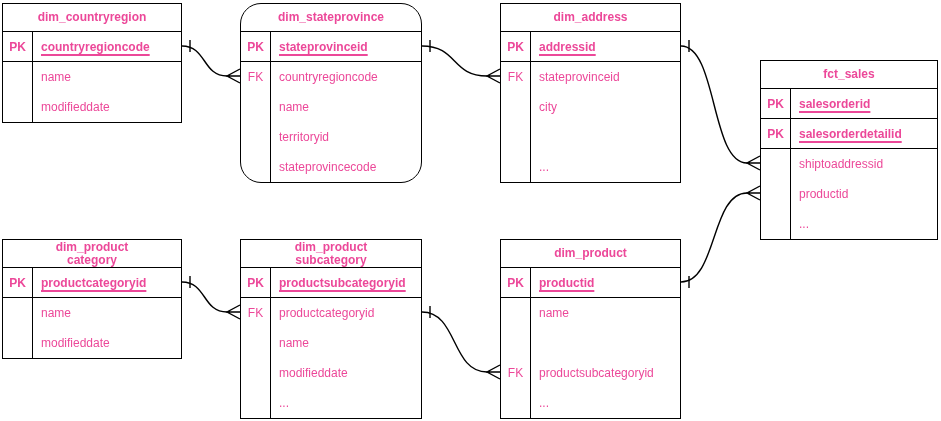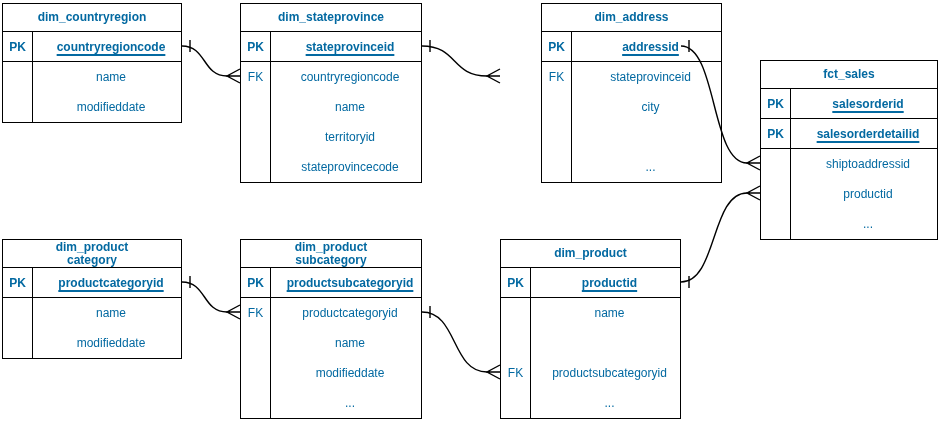--- a/index.html
+++ b/index.html
@@ -2,21 +2,21 @@
 <html><head>
 <meta charset="utf-8">
 <style>
   html, body { margin: 0; padding: 0; background: #ffffff; }
   #canvas {
     position: relative;
     width: 941px;
     height: 421px;
     background: #ffffff;
     font-family: "Liberation Sans", sans-serif;
-    color: #0369a1;
+    color: #ec4899;
     overflow: hidden;
   }
   .er-table {
     position: absolute;
     background: #ffffff;
     border: 1.5px solid #000000;
     box-sizing: border-box;
   }
   .er-title {
     height: 28px;
@@ -48,21 +48,20 @@
     align-items: center;
     justify-content: center;
   }
   .er-row.key .badge { font-weight: bold; }
   .fieldcell {
     flex: 1;
     display: flex;
     align-items: center;
     padding-left: 8px;
     overflow: hidden;
-    justify-content: center;
   }
   .er-row.key .fname {
     font-weight: bold;
     text-decoration: underline;
     text-underline-offset: 3px;
     text-decoration-thickness: 1.5px;
   }
   #edges {
     position: absolute;
     left: 0;
@@ -88,21 +87,21 @@
           <div class="fname">name</div>
         </div>
       </div>
       <div class="er-row">
         <div class="badge"></div>
         <div class="fieldcell">
           <div class="fname">modifieddate</div>
         </div>
       </div>
     </div>
-    <div class="er-table" style="left: 240px; top: 3px; width: 182px;">
+    <div class="er-table" style="left: 240px; top: 3px; width: 182px; border-radius: 21px;">
       <div class="er-title">dim_stateprovince</div>
       <div class="er-row key">
         <div class="badge">PK</div>
         <div class="fieldcell">
           <div class="fname">stateprovinceid</div>
         </div>
       </div>
       <div class="er-row">
         <div class="badge">FK</div>
         <div class="fieldcell">
@@ -121,21 +120,21 @@
           <div class="fname">territoryid</div>
         </div>
       </div>
       <div class="er-row">
         <div class="badge"></div>
         <div class="fieldcell">
           <div class="fname">stateprovincecode</div>
         </div>
       </div>
     </div>
-    <div class="er-table" style="left: 500px; top: 3px; width: 181px; margin-left: 41px;">
+    <div class="er-table" style="left: 500px; top: 3px; width: 181px;">
       <div class="er-title">dim_address</div>
       <div class="er-row key">
         <div class="badge">PK</div>
         <div class="fieldcell">
           <div class="fname">addressid</div>
         </div>
       </div>
       <div class="er-row">
         <div class="badge">FK</div>
         <div class="fieldcell">

